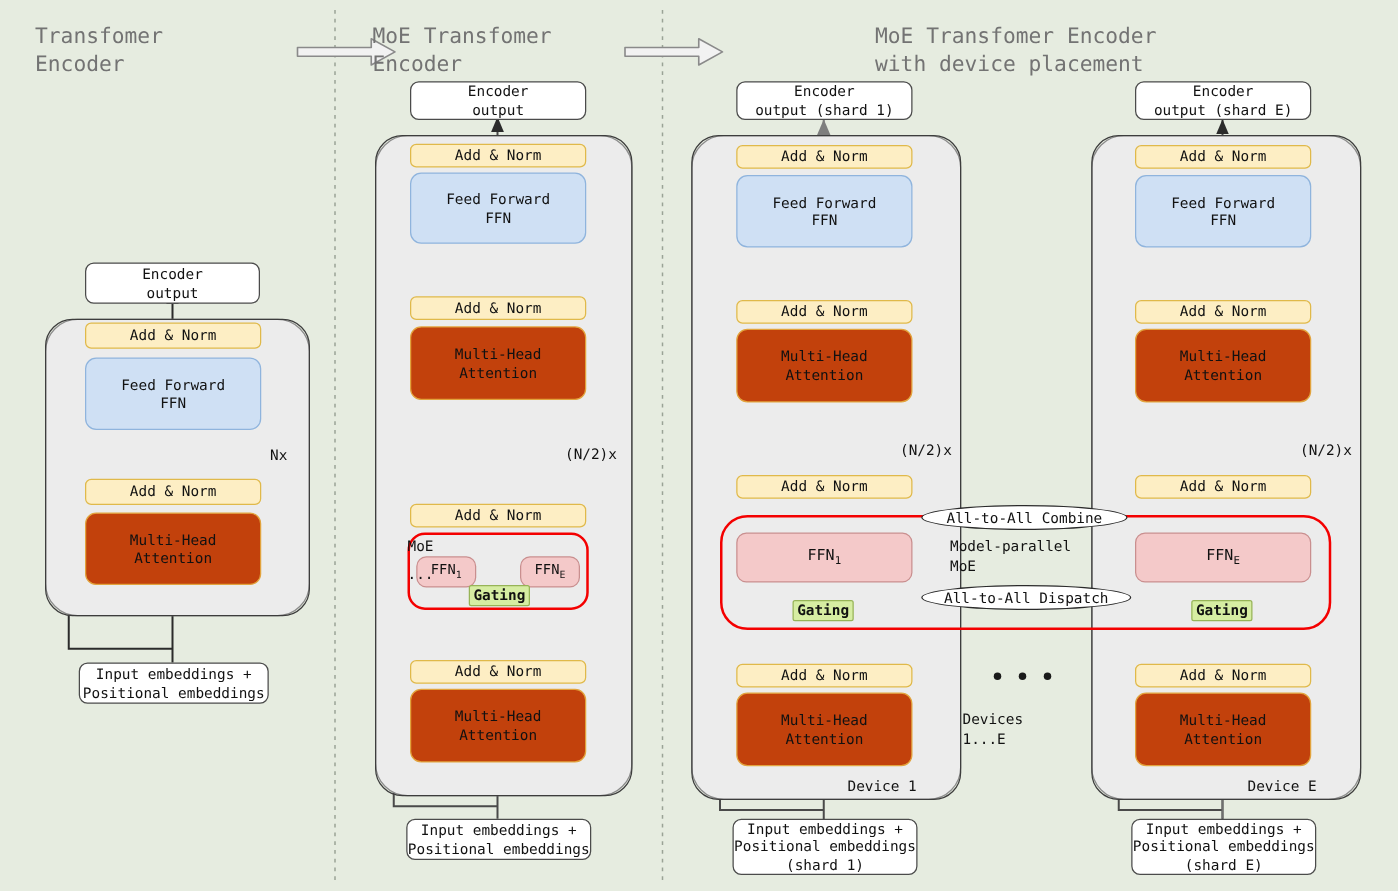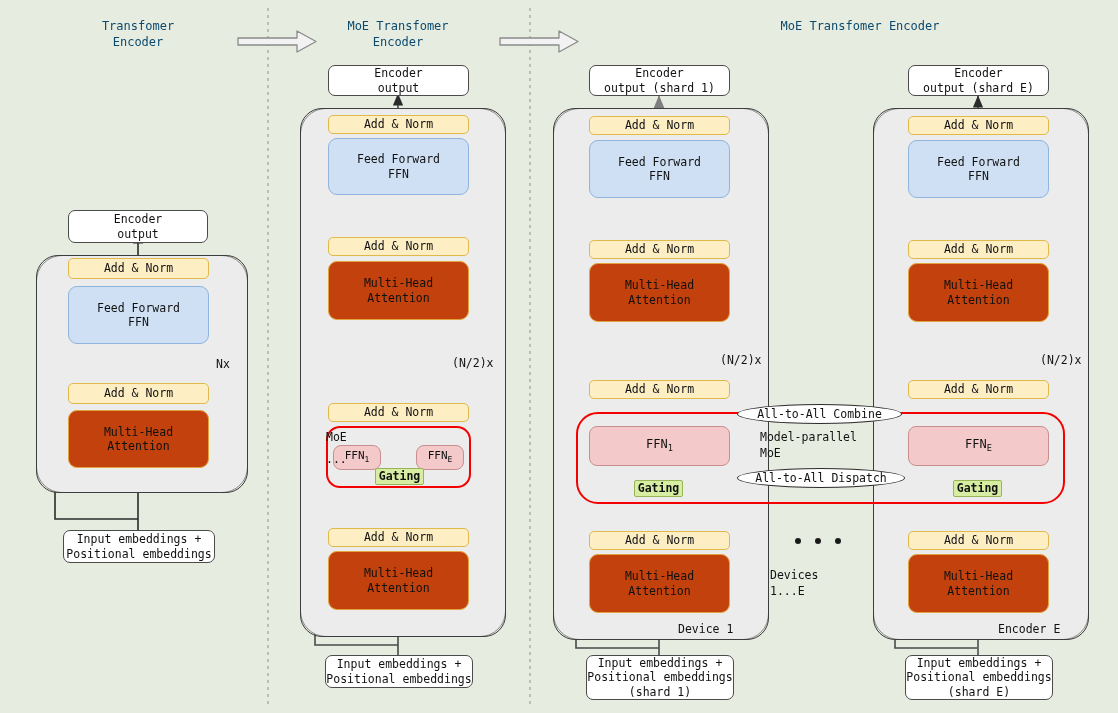--- a/index.html
+++ b/index.html
@@ -9,21 +9,21 @@
     font-family:"DejaVu Sans Mono","Liberation Mono",monospace;
     overflow:hidden;
     position:relative;
   }
   .root{position:absolute;left:0;top:0;width:1118px;height:713px;}
   svg.layer{position:absolute;left:0;top:0;width:1118px;height:713px;pointer-events:none;}
 
   .node{position:absolute;box-sizing:border-box;display:flex;align-items:center;
         justify-content:center;text-align:center;line-height:1.25;}
 
-  .col-title{position:absolute;text-align:center;font-size:12px;color:#0c4a6e;
+  .col-title{position:absolute;text-align:left;font-size:17px;color:#737373;
              line-height:1.35;letter-spacing:0px;}
 
   
   .b-white{background:#ffffff;border:1.3px solid #4b4b4b;border-radius:7px;font-size:11.5px;color:#111;}
   .b-addnorm{background:#fdeec4;border:1.4px solid #e0b94a;border-radius:5px;font-size:11.5px;color:#111;}
   .b-ffn{background:#cfe0f4;border:1.4px solid #8fb4dd;border-radius:9px;font-size:11.5px;color:#111;}
   .b-attn{background:#c2410c;border:1.6px solid #e2a33c;border-radius:9px;font-size:11.5px;color:#111;}
   .b-expert{background:#f4c9c9;border:1.4px solid #c98f8f;border-radius:8px;font-size:12px;color:#111;}
   .b-gating{background:#d6eda2;border:1.3px solid #97b457;border-radius:2px;font-size:11.5px;color:#111;font-weight:bold;}
 
@@ -175,20 +175,21 @@
   <div class="col-title" style="left:28px;top:18px;width:220px;">
     <div>Transfomer</div>
     <div>Encoder</div>
   </div>
   <div class="col-title" style="left:298px;top:18px;width:200px;">
     <div>MoE Transfomer</div>
     <div>Encoder</div>
   </div>
   <div class="col-title" style="left:700px;top:18px;width:320px;">
     <div>MoE Transfomer Encoder</div>
+    <div>with device placement</div>
   </div>
 
   <div class="panel" style="left:36px;top:255px;width:212px;height:238px;"></div>
   <div class="panel-inner" style="left:36px;top:255px;width:212px;height:238px;"></div>
 
   <div class="node b-white" style="left:68px;top:210px;width:140px;height:33px;">
     <div>
       <div>Encoder</div>
       <div>output</div>
     </div>
@@ -377,21 +378,21 @@
 
   <div class="node b-addnorm" style="left:908px;top:531px;width:141px;height:19px;">Add &amp; Norm</div>
 
   <div class="node b-attn" style="left:908px;top:554px;width:141px;height:59px;">
     <div>
       <div>Multi-Head</div>
       <div>Attention</div>
     </div>
   </div>
 
-  <div class="lbl" style="left:998px;top:622px;">Encoder E</div>
+  <div class="lbl" style="left:998px;top:622px;">Device E</div>
 
   <div class="node b-white" style="left:905px;top:655px;width:148px;height:45px;">
     <div>
       <div>Input embeddings +</div>
       <div>Positional embeddings</div>
       <div>(shard E)</div>
     </div>
   </div>
 
   <div class="redbox-wide" style="left:576px;top:412px;width:489px;height:92px;"></div>

